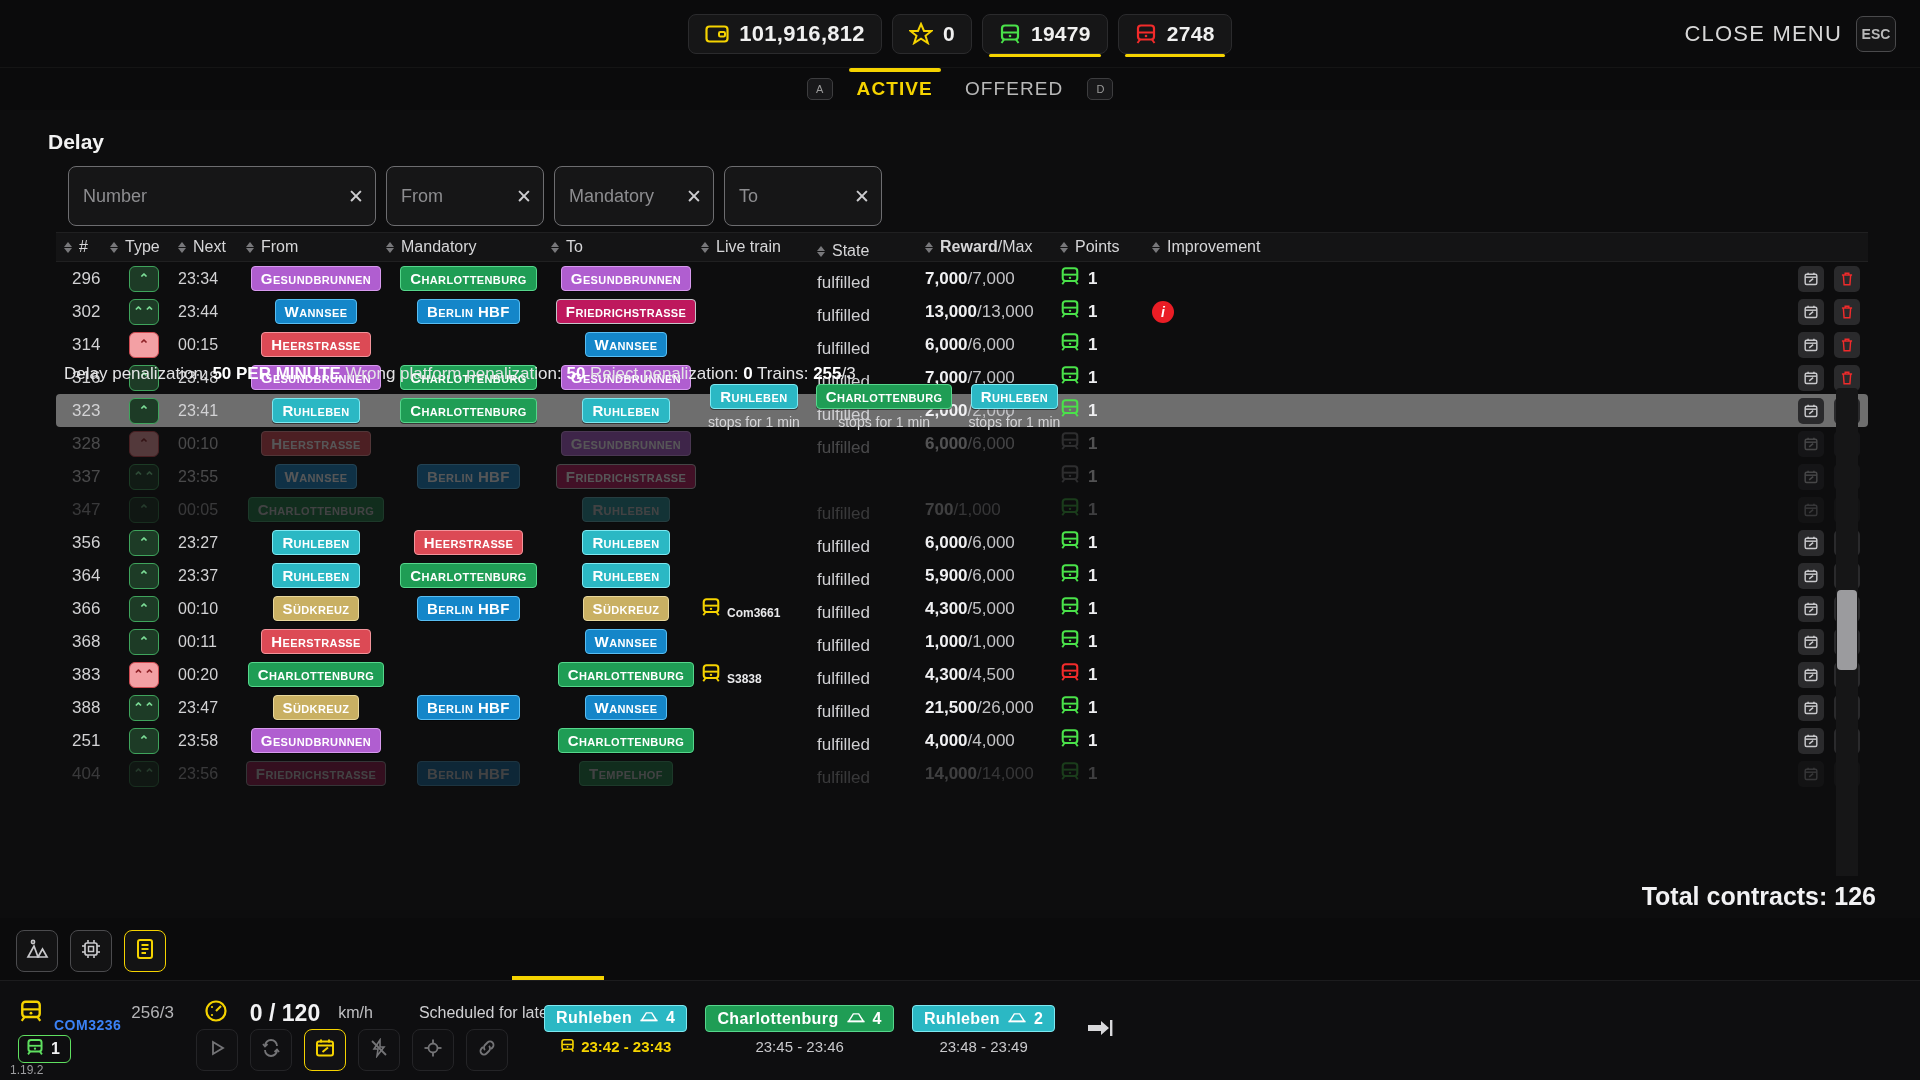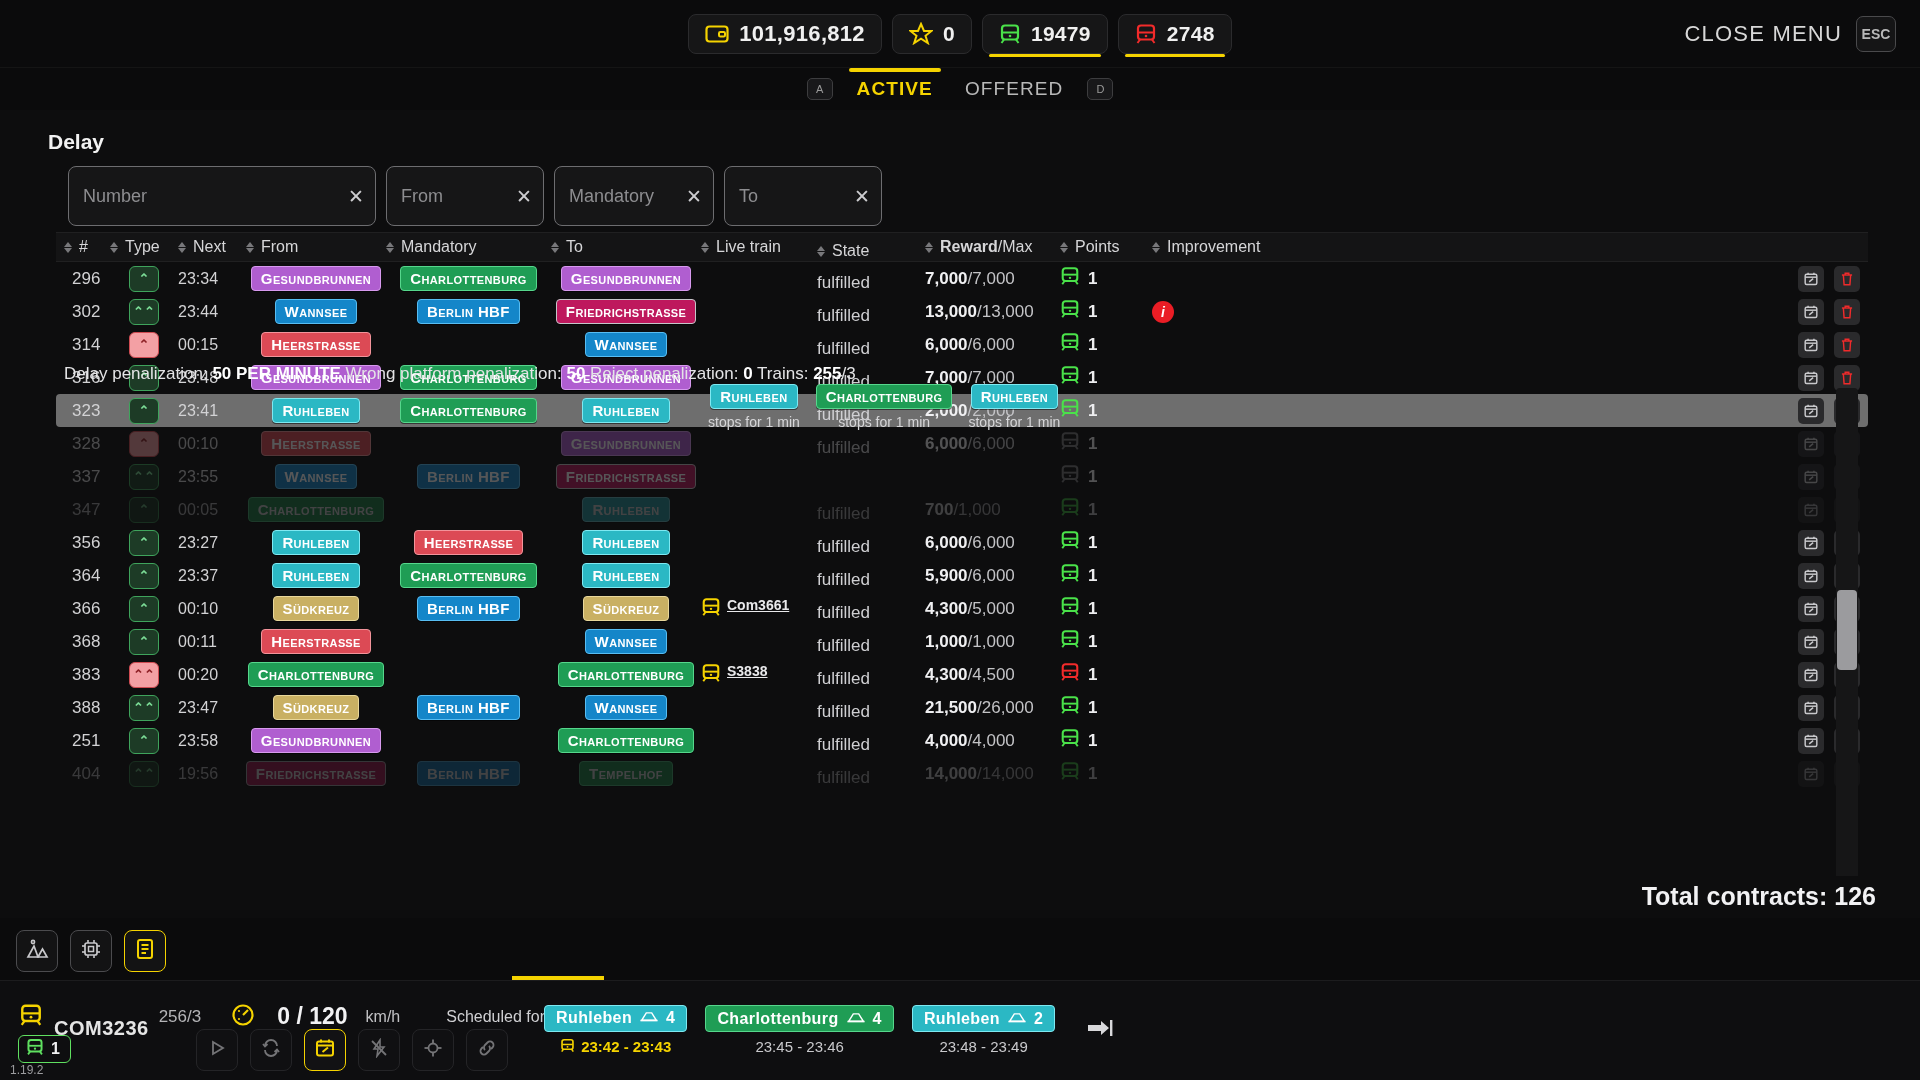--- a/index.html
+++ b/index.html
@@ -159,21 +159,21 @@
     box-shadow: 0 1px 0 rgba(0,0,0,.5);
   }
   .stn.purple  { background: #b05ed0; border: 1.5px solid #d79aee; }
   .stn.green   { background: #1f9d55; border: 1.5px solid #56d78c; }
   .stn.blue    { background: #1486c9; border: 1.5px solid #58bdf2; }
   .stn.grey    { background: #be185d; border: 1.5px solid #c5c5c9; }
   .stn.red     { background: #dc4a55; border: 1.5px solid #f2949b; }
   .stn.cyan    { background: #2bb8c4; border: 1.5px solid #7ee9f2; }
   .stn.sand    { background: #c9b063; border: 1.5px solid #e8d79b; }
 
-  .livetrain { display: flex; align-items: flex-start; gap: 6px; font-size: 14px; font-weight: bold; color: #e9e9eb; text-decoration: underline; }
+  .livetrain { display: flex; align-items: flex-end; gap: 6px; font-size: 12px; font-weight: bold; color: #e9e9eb; }
   .state { font-size: 17px; color: #cfcfd2; }
   .reward { font-size: 17px; color: #c3c3c6; }
   .reward b { color: #f0f0f2; font-weight: bold; }
   .points { display: flex; align-items: center; gap: 8px; font-size: 17px; font-weight: bold; color: #ededef; }
 
   .rowacts { position: absolute; right: 8px; display: flex; gap: 10px; }
   .iconbtn {
     width: 26px; height: 26px; border-radius: 5px; background: #2a2a2c;
     display: flex; align-items: center; justify-content: center;
   }
@@ -223,21 +223,21 @@
     border: 1px solid #4b4b4e; display: flex; align-items: center; justify-content: center;
   }
   .toolbtn.active { border-color: #f5d300; }
 
   
   .trainbar {
     position: absolute; left: 0; bottom: 0; width: 1920px; height: 100px;
     background: #0e0e10; border-top: 1px solid #1c1c1e;
   }
   .tb-left { position: absolute; left: 18px; top: 12px; display: flex; align-items: center; gap: 10px; }
-  .train-code { font-size: 20px; font-weight: bold; color: #e5e5e5; letter-spacing: .5px; margin-top: 24px; }
+  .train-code { font-size: 14px; font-weight: bold; color: #3b82f6; letter-spacing: .5px; margin-top: 24px; }
   .train-frac { font-size: 17px; color: #b4b4b7; }
   .speed { font-size: 23px; font-weight: bold; color: #f2f2f4; }
   .speed-unit { font-size: 16px; color: #c0c0c3; }
   .sched-note { font-size: 16px; color: #d0d0d3; }
   .pts-badge {
     position: absolute; left: 18px; top: 54px;
     display: flex; align-items: center; gap: 7px;
     border: 1.5px solid #5fe060; border-radius: 6px; padding: 2px 10px 2px 7px;
     font-size: 16px; font-weight: bold; color: #f0f0f2;
   }
@@ -1284,21 +1284,21 @@
             </div>
           </div>
           <div class="trow clipped">
             <div class="cell c-num">
               <span class="num">404</span>
             </div>
             <div class="cell c-type center">
               <span class="typepill green">⌃⌃</span>
             </div>
             <div class="cell c-next">
-              <span class="nexttime">19:56</span>
+              <span class="nexttime">23:56</span>
             </div>
             <div class="cell c-from center">
               <span class="stn grey">Friedrichstraße</span>
             </div>
             <div class="cell c-mand center">
               <span class="stn blue">Berlin HBF</span>
             </div>
             <div class="cell c-to center">
               <span class="stn green">Tempelhof</span>
             </div>

